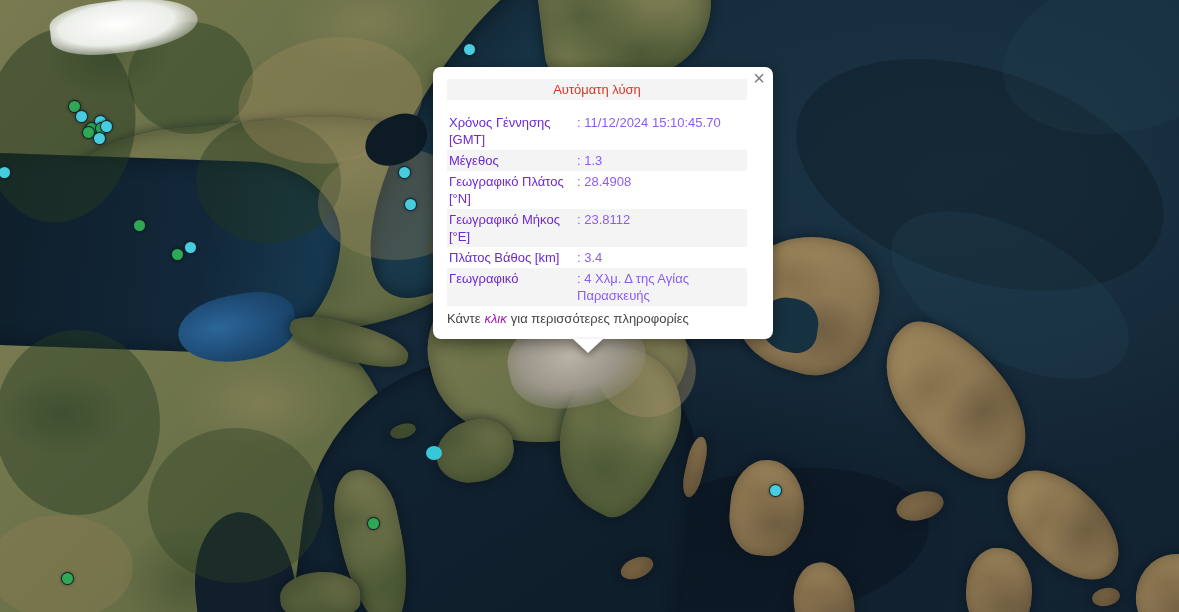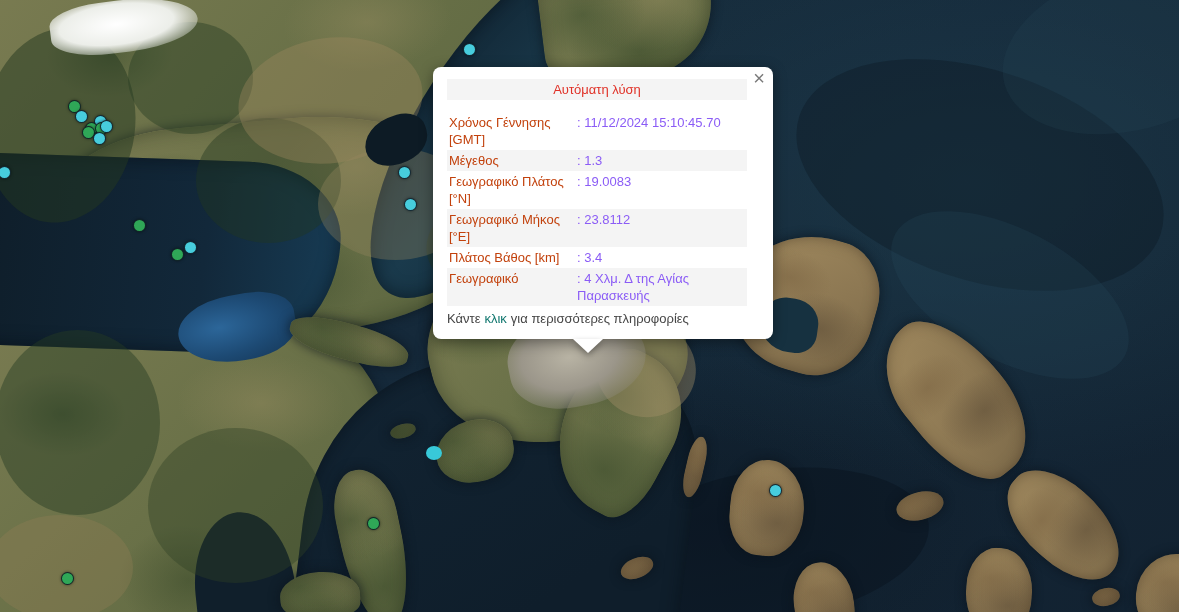--- a/index.html
+++ b/index.html
@@ -30,24 +30,24 @@
     border:1.5px solid rgba(14,26,36,.9);box-sizing:border-box;
     box-shadow:0 0 3px rgba(0,0,0,.5);cursor:pointer;}
   
   .popup{position:absolute;left:433px;top:67px;width:340px;background:#fff;
     border-radius:8px;box-shadow:0 3px 14px rgba(0,0,0,.4);box-sizing:border-box;
     color:#444;font-size:13px;}
   .popup-content{margin:12px 26px 12px 14px;line-height:17px;}
   .ptitle{background:#f4f4f4;color:#e03127;text-align:center;padding:2px 0;margin-bottom:12px;}
   .prow{display:flex;}
   .prow:nth-child(even){background:#f4f4f4;}
-  .plabel{flex:0 0 130px;padding:2px 4px 2px 2px;color:#c2410c;box-sizing:border-box;}
+  .plabel{flex:0 0 130px;padding:2px 4px 2px 2px;color:#6d28d9;box-sizing:border-box;}
   .pvalue{flex:1;padding:2px 0;color:#8b5cf6;}
   .pfooter{margin-top:4px;color:#454545;}
-  .pfooter a{color:#0f766e;text-decoration:none;margin:0 4px;cursor:pointer;}
+  .pfooter a{color:#a21caf;text-decoration:none;margin:0 4px;cursor:pointer;font-style:italic;}
   .popup-close{position:absolute;top:1px;right:8px;font-size:20px;line-height:20px;
     color:#7a7a7a;cursor:pointer;font-weight:400;}
   .popup-tip{position:absolute;top:100%;left:140px;width:0;height:0;
     border:15px solid transparent;border-top:14px solid #fff;border-bottom:0;
     filter:drop-shadow(0 3px 3px rgba(0,0,0,.35));}
 </style>
 </head>
 <body>
 
 <div id="app">
@@ -138,21 +138,21 @@
         <div class="prow">
           <div class="plabel">Χρόνος Γέννησης [GMT]</div>
           <div class="pvalue">: 11/12/2024 15:10:45.70</div>
         </div>
         <div class="prow">
           <div class="plabel">Μέγεθος</div>
           <div class="pvalue">: 1.3</div>
         </div>
         <div class="prow">
           <div class="plabel">Γεωγραφικό Πλάτος [°N]</div>
-          <div class="pvalue">: 19.0083</div>
+          <div class="pvalue">: 28.4908</div>
         </div>
         <div class="prow">
           <div class="plabel">Γεωγραφικό Μήκος [°E]</div>
           <div class="pvalue">: 23.8112</div>
         </div>
         <div class="prow">
           <div class="plabel">Πλάτος Βάθος [km]</div>
           <div class="pvalue">: 3.4</div>
         </div>
         <div class="prow">

